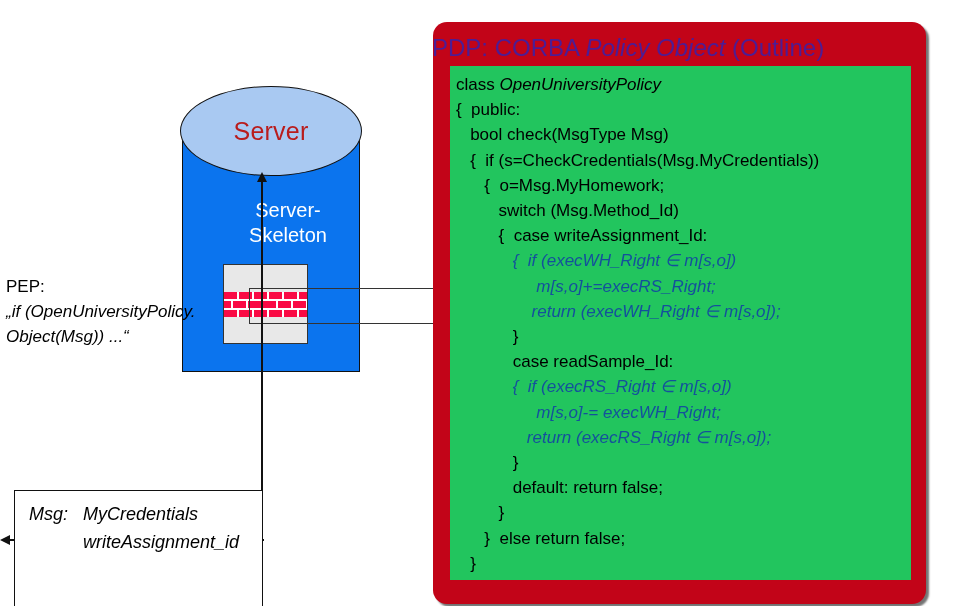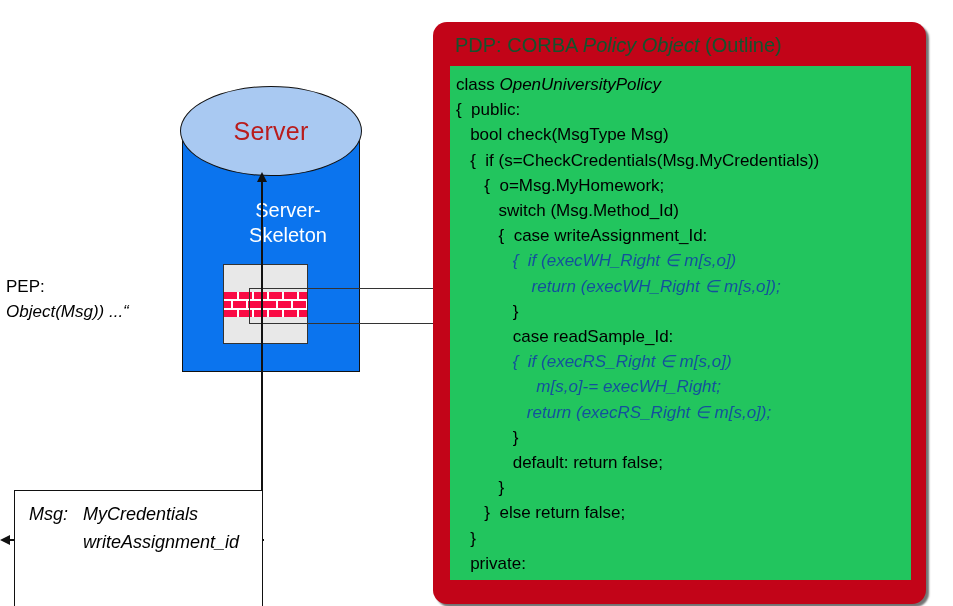--- a/index.html
+++ b/index.html
@@ -177,24 +177,24 @@
     top: 22px;
     width: 493px;
     height: 582px;
     background: #C20418;
     border-radius: 14px;
     box-shadow: 3px 3px 2px rgba(0,0,0,0.55);
     box-sizing: border-box;
   }
   .pdp-title {
     position: absolute;
-    left: 455px;
+    left: 432px;
     top: 34px;
-    font-size: 20px;
-    color: #14532d;
+    font-size: 24px;
+    color: #4c1d95;
     white-space: nowrap;
   }
   .pdp-title i { font-style: italic; }
   .code-panel {
     position: absolute;
     left: 450px;
     top: 66px;
     width: 461px;
     height: 514px;
     background: #22c55e;
@@ -260,20 +260,21 @@
   <div class="connector-rect"></div>
 
   <div class="vline" style="left:261px; top:178px; height:428px;"></div>
   <div class="arrow-up" style="left:257px; top:172px;"></div>
 
   <div class="hline" style="left:2px; top:539px; width:262px;"></div>
   <div class="arrow-left" style="left:0px; top:535px;"></div>
 
   <div class="pep-block">
     <div class="pep-title">PEP:</div>
+    <div class="pep-quote">„if (OpenUniversityPolicy.</div>
     <div class="pep-quote">Object(Msg)) ...“</div>
   </div>
 
   <div class="msg-box">
     <div class="msg-line">
       <span class="msg-key">Msg:</span><span>MyCredentials</span>
     </div>
     <div class="msg-line">
       <span class="msg-key"></span><span>writeAssignment_id</span>
     </div>
@@ -285,20 +286,21 @@
   </div>
   <div class="code-panel" id="codepanel">
       <div class="code-line"><span>class </span><span class="it">OpenUniversityPolicy</span></div>
       <div class="code-line">{  public:</div>
       <div class="code-line">   bool check(MsgType Msg)</div>
       <div class="code-line">   {  if (s=CheckCredentials(Msg.MyCredentials))</div>
       <div class="code-line">      {  o=Msg.MyHomework;</div>
       <div class="code-line">         switch (Msg.Method_Id)</div>
       <div class="code-line">         {  case writeAssignment_Id:</div>
       <div class="code-line blue">            {  if (execWH_Right ∈ m[s,o])</div>
+      <div class="code-line blue">                 m[s,o]+=execRS_Right;</div>
       <div class="code-line blue">                return (execWH_Right ∈ m[s,o]);</div>
       <div class="code-line">            }</div>
       <div class="code-line">            case readSample_Id:</div>
       <div class="code-line blue">            {  if (execRS_Right ∈ m[s,o])</div>
       <div class="code-line blue">                 m[s,o]-= execWH_Right;</div>
       <div class="code-line blue">               return (execRS_Right ∈ m[s,o]);</div>
       <div class="code-line">            }</div>
       <div class="code-line">            default: return false;</div>
       <div class="code-line">         }</div>
       <div class="code-line">      }  else return false;</div>

